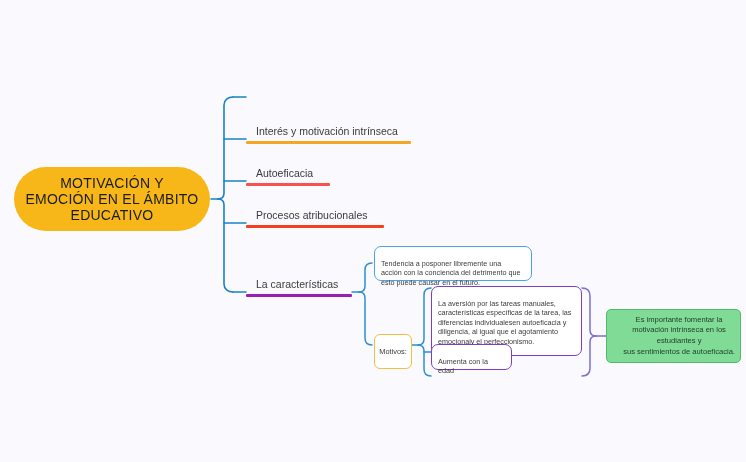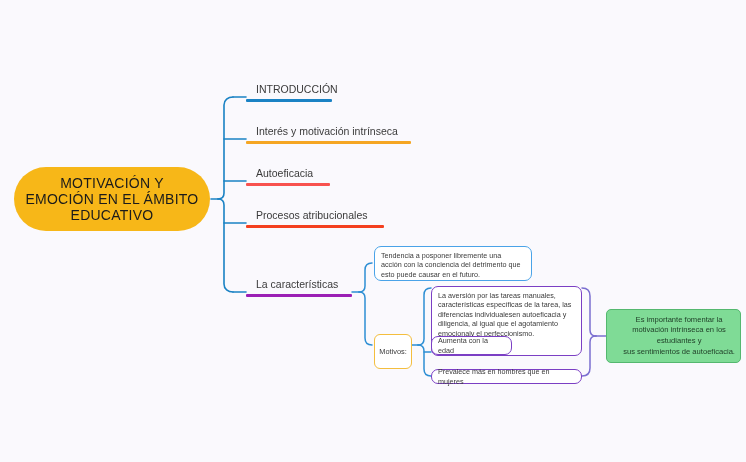--- a/index.html
+++ b/index.html
@@ -73,21 +73,21 @@
     width: 100%;
   }
 
   
   .node-box {
     position: absolute;
     box-sizing: border-box;
     background: #ffffff;
     border-radius: 7px;
     border: 1px solid #7a7ae0;
-    padding: 4px 6px;
+    padding: 12px 6px;
   }
   .node-box .node-text {
     display: block;
     color: #3a3a3a;
     font-size: 7.2px;
     line-height: 9.4px;
     white-space: pre-line;
   }
   .node-box.blue-box { border-color: #4aa3e8; }
   .node-box.purple-box { border-color: #7b3fc4; }
@@ -161,24 +161,20 @@
       <path d="M 596 336 L 606 336"></path>
     </g>
   </svg>
 
   <div class="root-node">
     <span class="root-label">MOTIVACIÓN Y
 EMOCIÓN EN EL ÁMBITO
 EDUCATIVO</span>
   </div>
 
-  <div class="branch" style="left:246px; top:82px; width:86px;">
-    <span class="branch-label">INTRODUCCIÓN</span>
-    <span class="branch-rule" style="background:#1a82c4;"></span>
-  </div>
 
   <div class="branch" style="left:246px; top:166px; width:84px;">
     <span class="branch-label">Autoeficacia</span>
     <span class="branch-rule" style="background:#f8524f;"></span>
   </div>
 
   <div class="branch" style="left:246px; top:124px; width:165px;">
     <span class="branch-label">Interés y motivación intrínseca</span>
     <span class="branch-rule" style="background:#f5a623;"></span>
   </div>
@@ -204,27 +200,24 @@
   </div>
 
   <div class="node-box purple-box" style="left:431px; top:286px; width:151px; height:70px;">
     <span class="node-text">La aversión por las tareas manuales,
 características específicas de la tarea, las
 diferencias individualesen autoeficacia y
 diligencia, al igual que el agotamiento
 emocionaly el perfeccionismo.</span>
   </div>
 
-  <div class="node-box purple-box" style="left:431px; top:336px; width:81px; height:19px; display:flex; align-items:center;">
+  <div class="node-box purple-box" style="left:431px; top:344px; width:81px; height:19px; display:flex; align-items:flex-start;">
     <span class="node-text">Aumenta con la edad</span>
   </div>
 
-  <div class="node-box purple-box" style="left:431px; top:369px; width:151px; height:15px; display:flex; align-items:center;">
-    <span class="node-text">Prevalece más en hombres que en mujeres</span>
-  </div>
 
   <div class="green-box" style="left:606px; top:309px; width:135px; height:54px;">
     <span class="green-text">Es importante fomentar la
 motivación intrínseca en los
 estudiantes y
 sus sentimientos de autoeficacia.</span>
   </div>
 
 </div>
 

